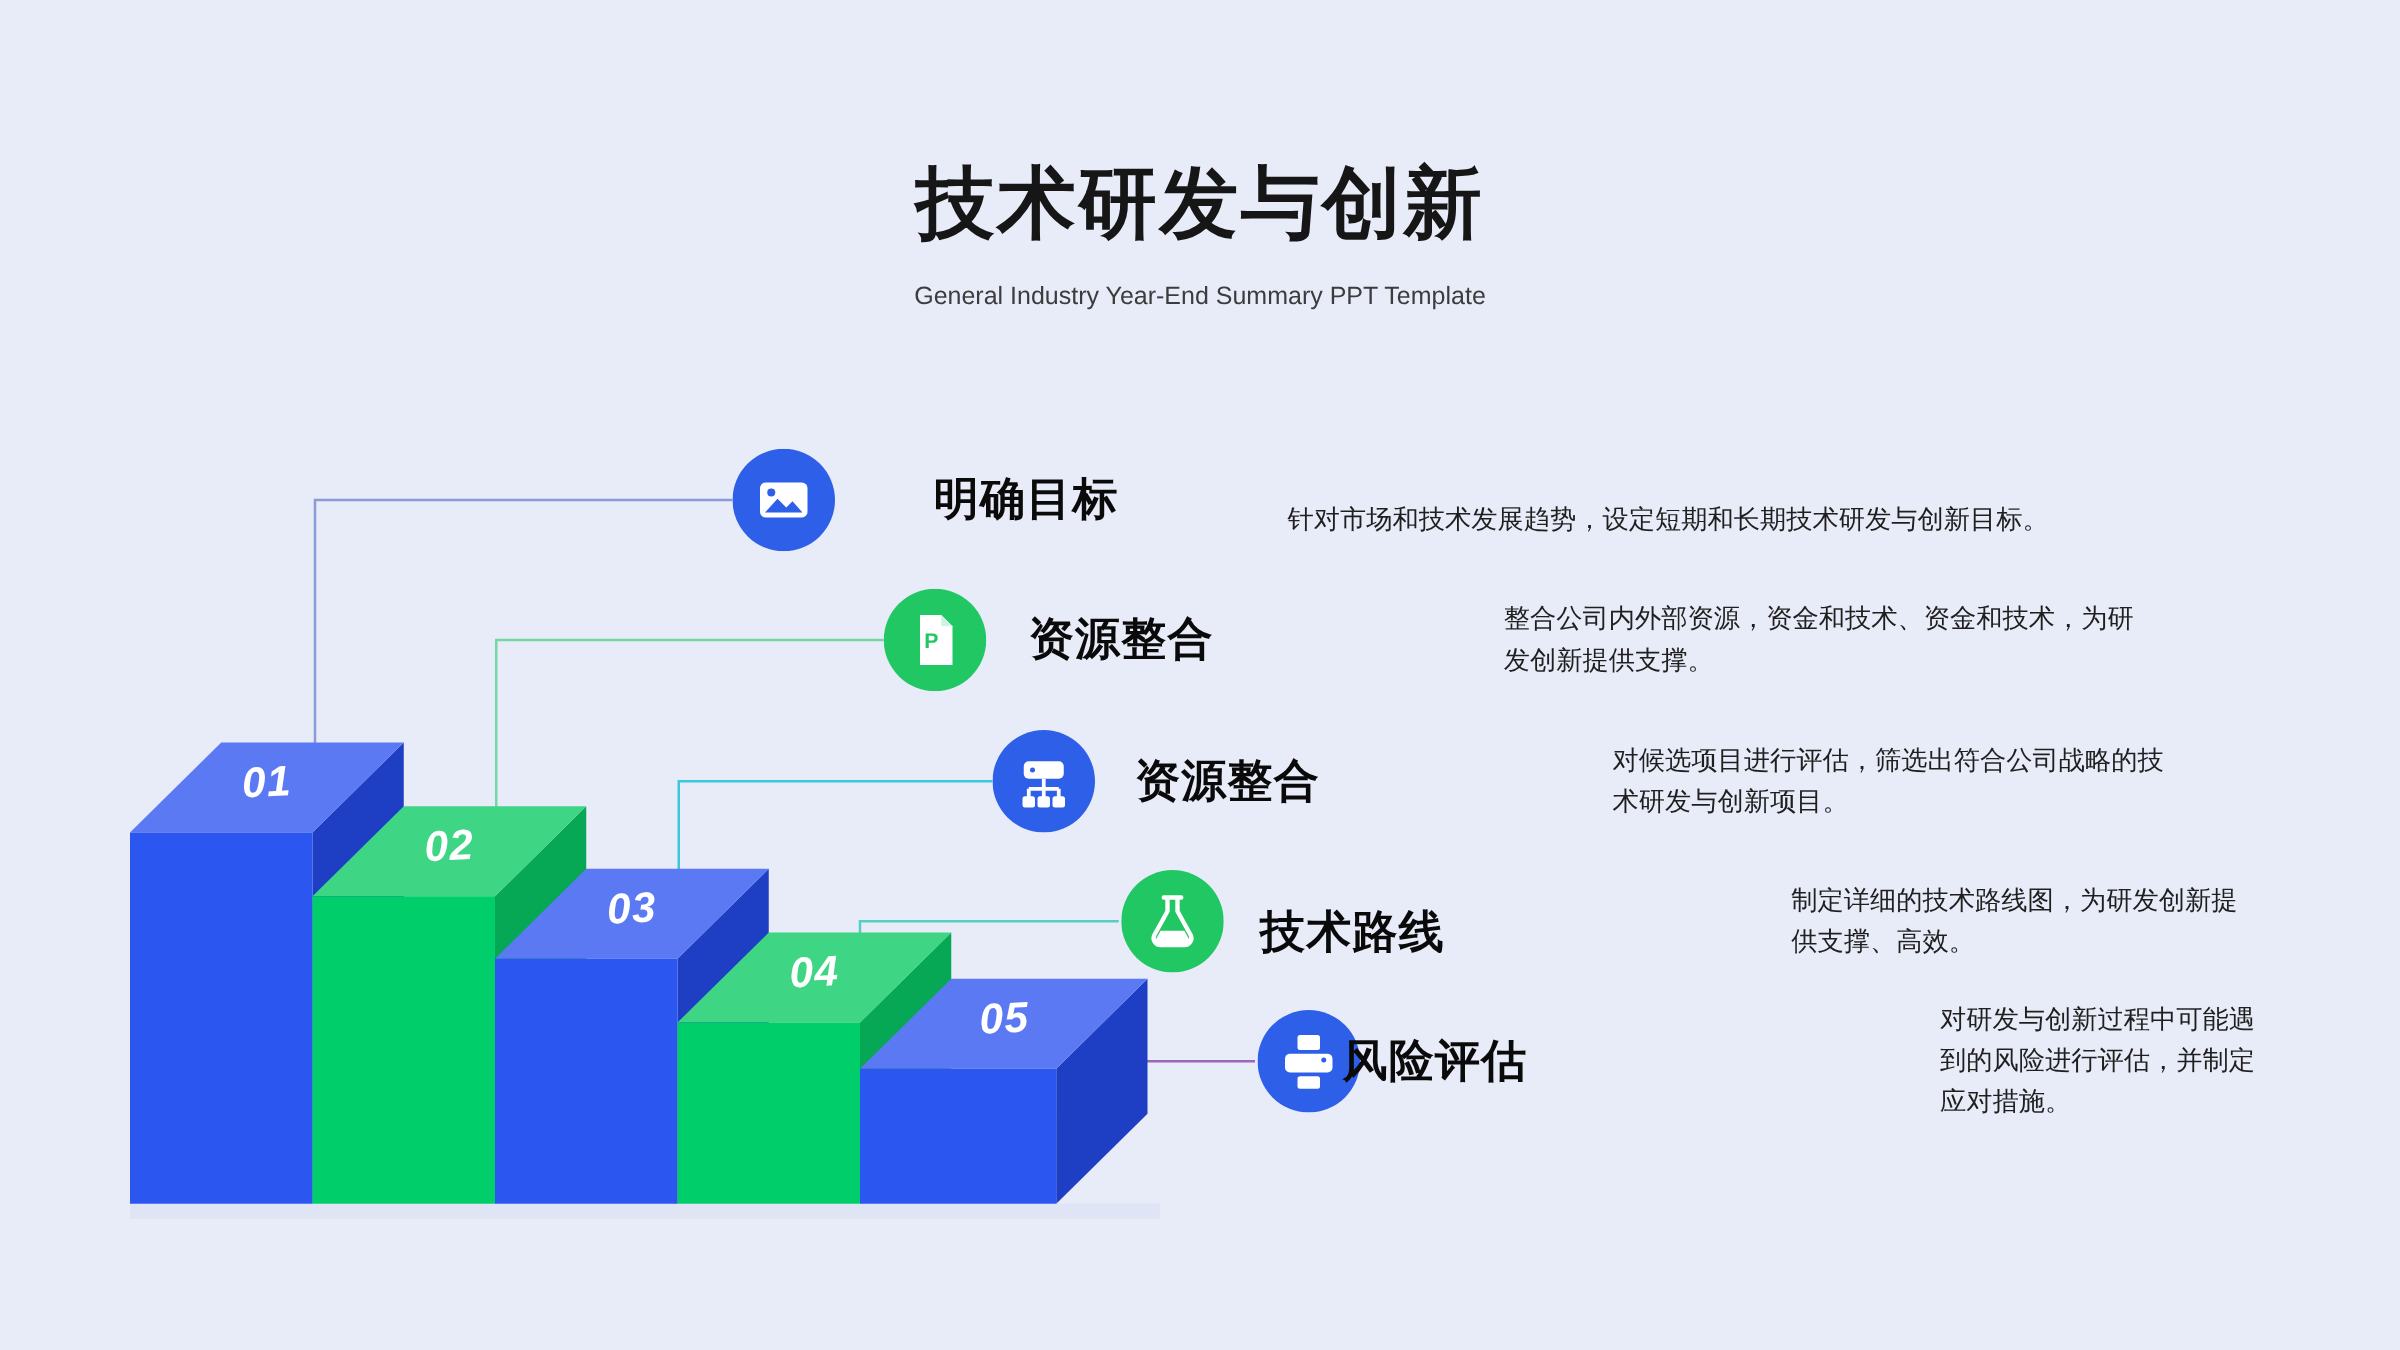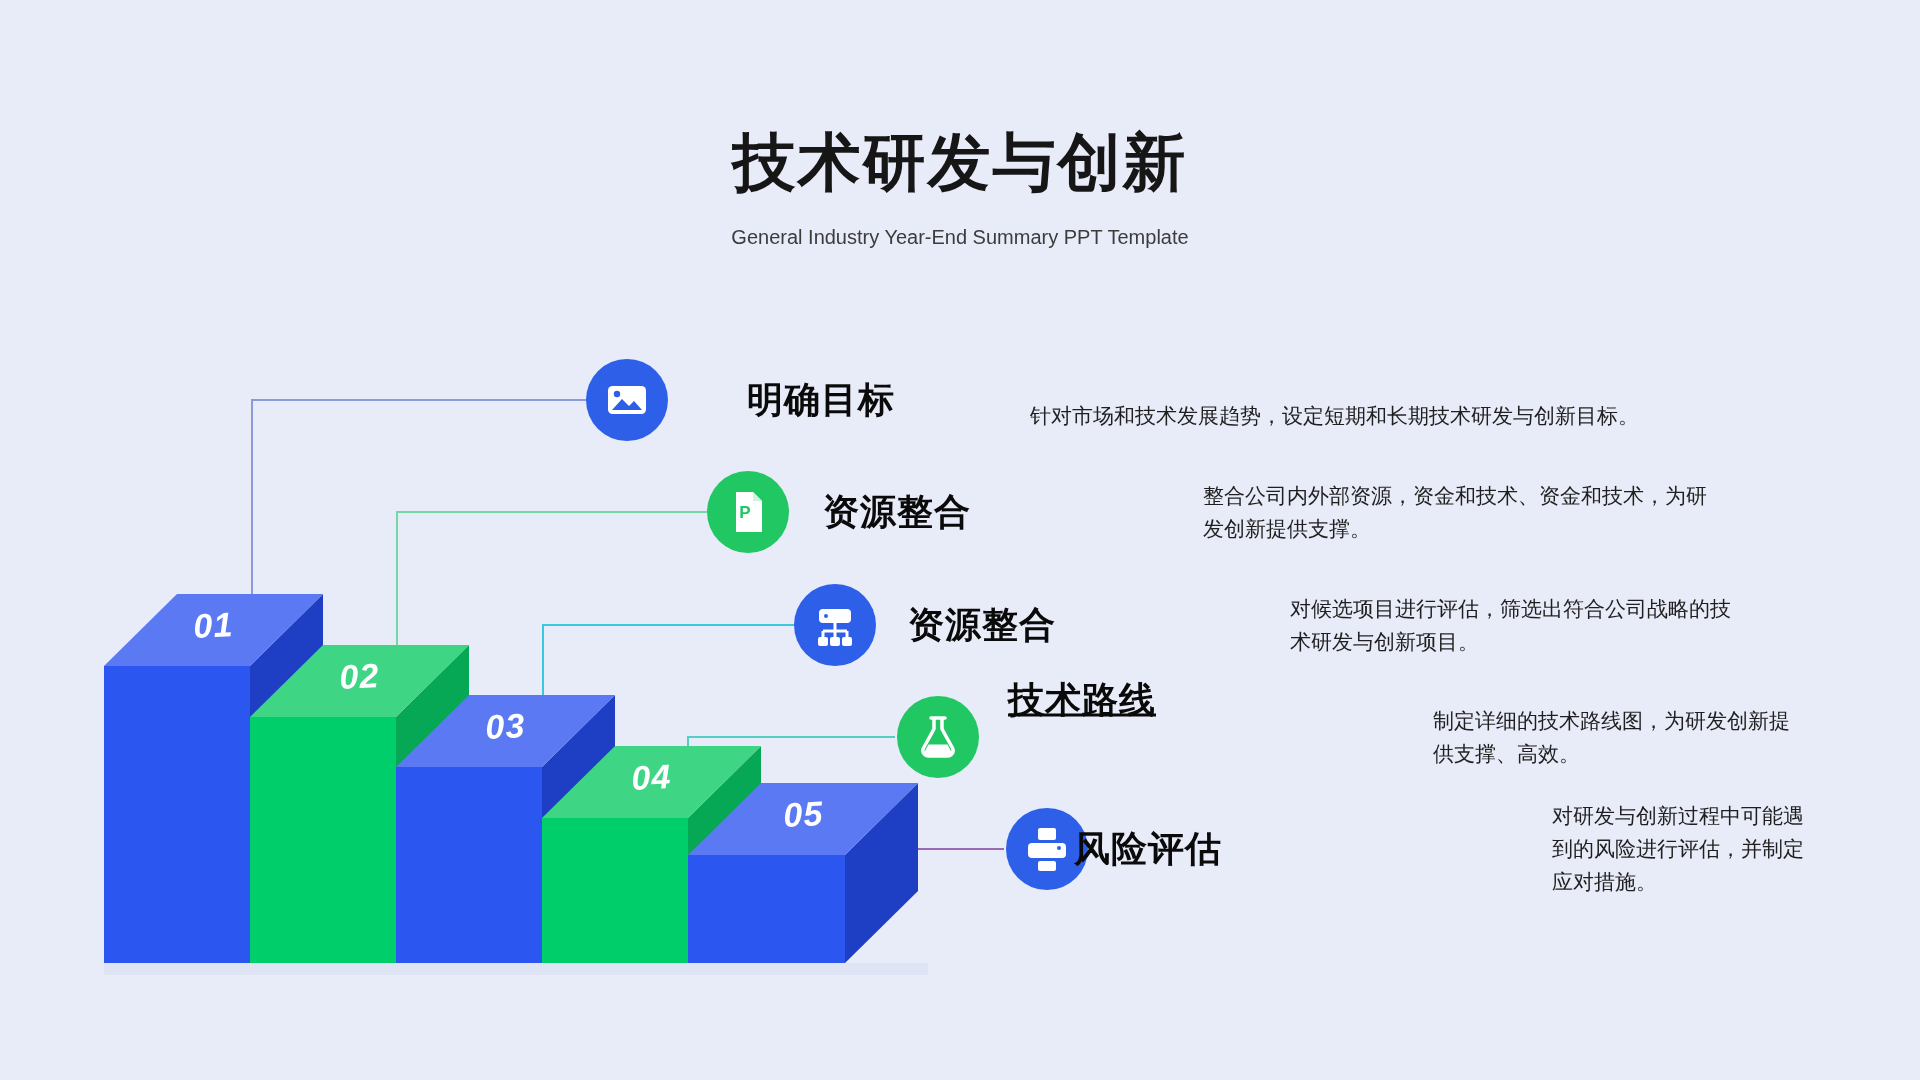--- a/index.html
+++ b/index.html
@@ -128,21 +128,21 @@
     <div class="step-desc" style="left:1290px;top:625px;width:450px;">对候选项目进行评估，筛选出符合公司战略的技术研发与创新项目。</div>
   </div>
 
   <div class="step-item">
     <svg class="step-icon" style="left:897px;top:696px;" viewBox="0 0 82 82">
       <circle cx="41" cy="41" r="41" fill="#21C763"></circle>
       <path d="M34 22 h14 M37 22 v11 L26.5 52 a5.5 5.5 0 0 0 5 8 h19 a5.5 5.5 0 0 0 5-8 L45 33 v-11" stroke="#FFFFFF" stroke-width="3.5" fill="none" stroke-linecap="round" stroke-linejoin="round"></path>
       <path d="M31.5 48.5 h19 l3.5 6.5 a3.2 3.2 0 0 1-2.9 4.7 h-20.2 a3.2 3.2 0 0 1-2.9-4.7 z" fill="#FFFFFF"></path>
       <circle cx="44.5" cy="44" r="2.5" fill="#21C763"></circle>
     </svg>
-    <div class="step-title" style="left:1008px;top:700px;text-decoration:underline;">技术路线</div>
+    <div class="step-title" style="left:1008px;top:746px;">技术路线</div>
     <div class="step-desc" style="left:1433px;top:737px;width:375px;">制定详细的技术路线图，为研发创新提供支撑、高效。</div>
   </div>
 
   <div class="step-item">
     <svg class="step-icon" style="left:1006px;top:808px;" viewBox="0 0 82 82">
       <circle cx="41" cy="41" r="41" fill="#2D5FE8"></circle>
       <rect x="32" y="20" width="18" height="12" rx="2" fill="#FFFFFF"></rect>
       <rect x="22" y="35" width="38" height="15" rx="4" fill="#FFFFFF"></rect>
       <circle cx="53" cy="40" r="2" fill="#2D5FE8"></circle>
       <rect x="32" y="53" width="18" height="10" rx="2" fill="#FFFFFF"></rect>

